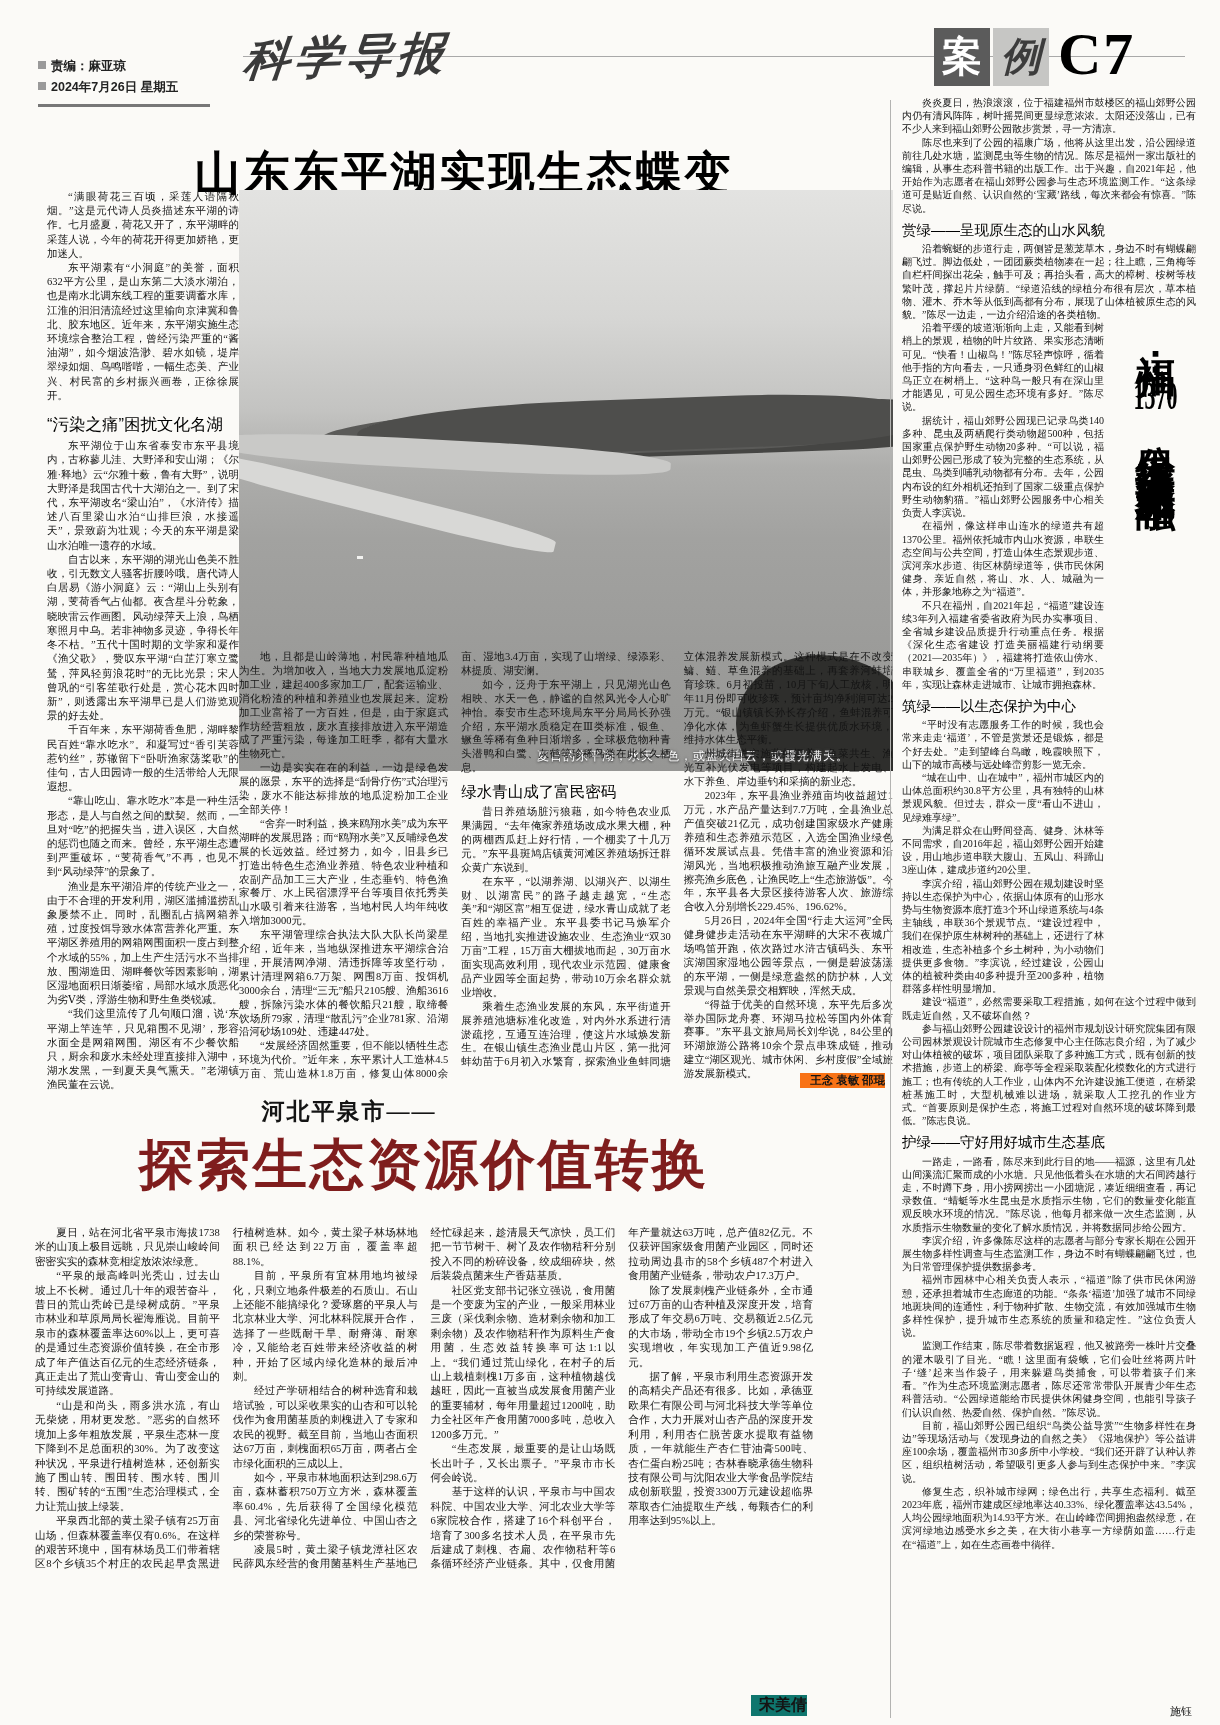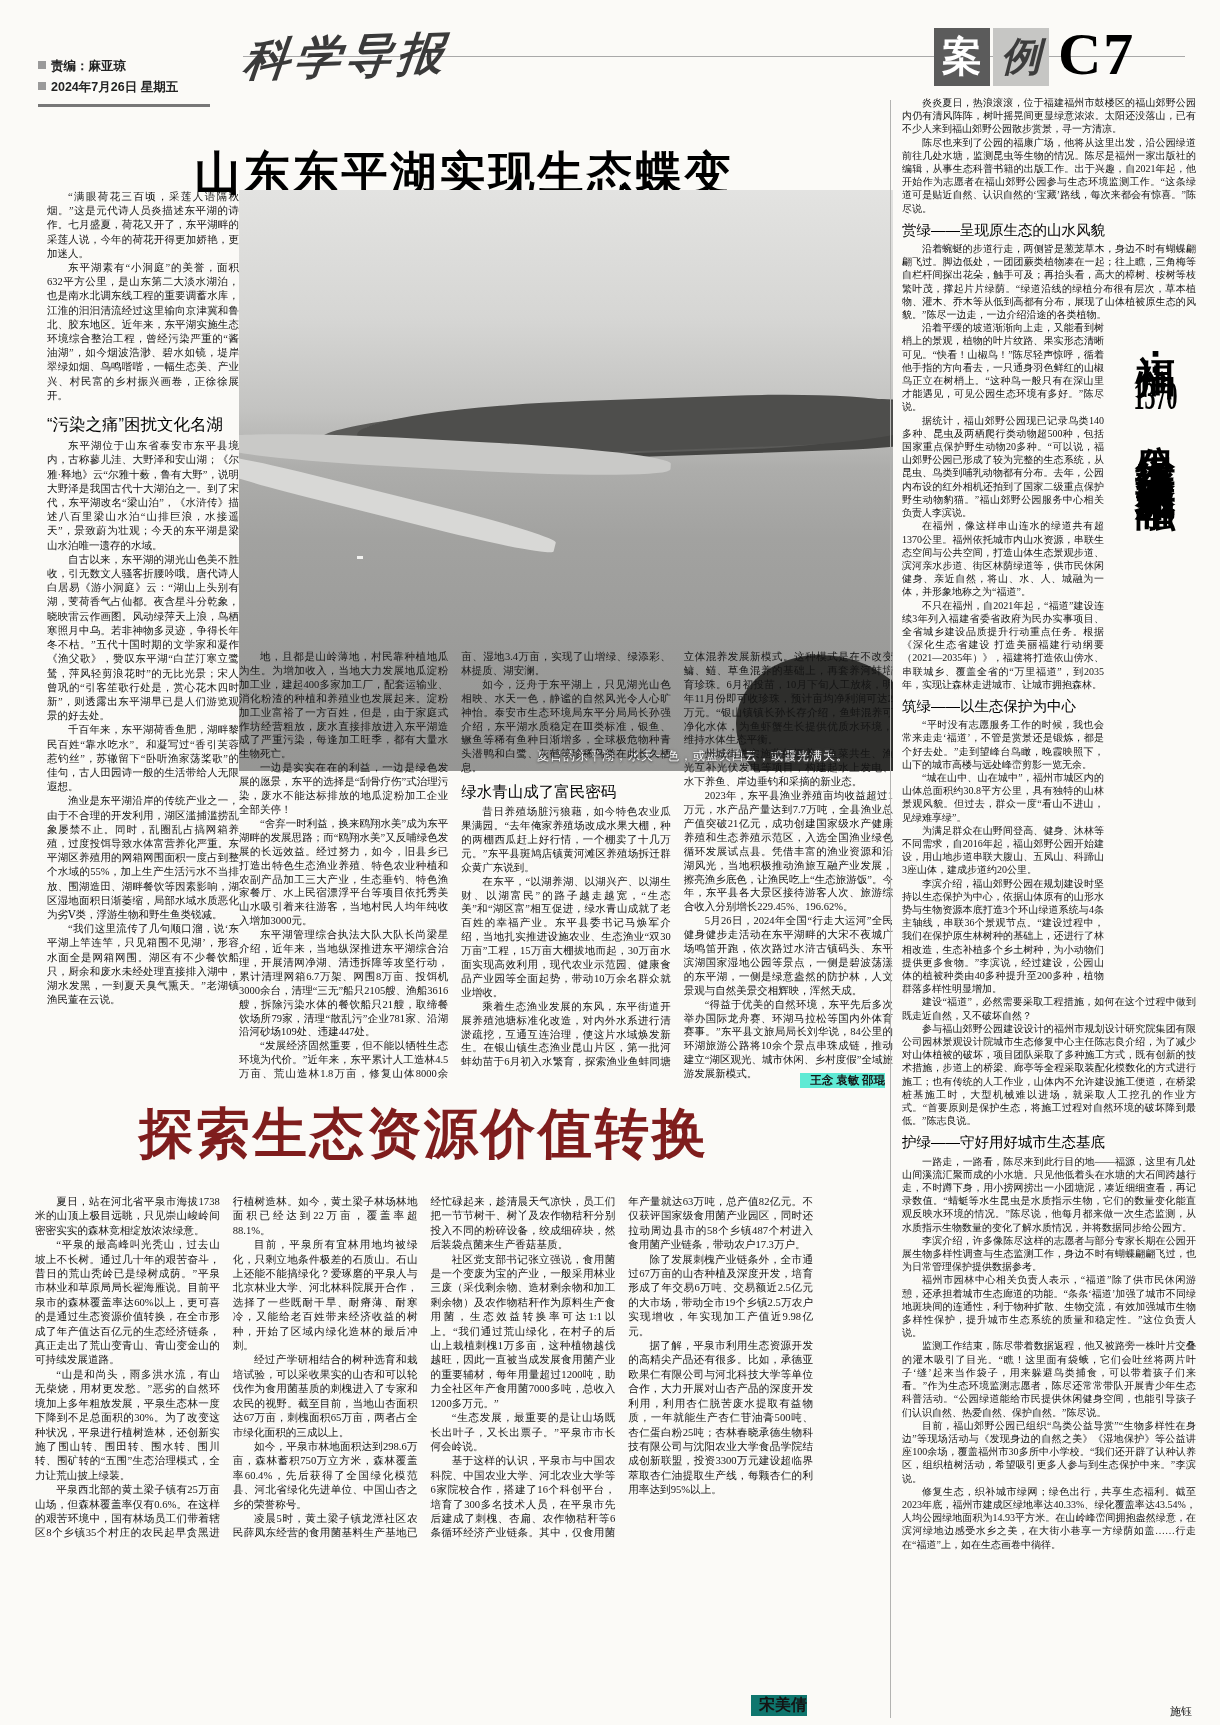--- a/index.html
+++ b/index.html
@@ -30,21 +30,21 @@
   .treeline{position:absolute;left:18%;top:36%;width:86%;height:9%;background:#4e4e4c;border-radius:50% 40% 30% 50%/60% 50% 40% 60%;
             box-shadow:-40px 4px 0 -2px #5a5a58,60px 6px 0 0 #454543;transform:rotate(-2deg);}
   .shore{position:absolute;left:-4%;top:43%;width:70%;height:5%;background:#c9c9c7;transform:rotate(3deg);border-radius:40%;}
   .road{position:absolute;left:-6%;top:52%;width:55%;height:4%;background:#d8d8d6;transform:rotate(14deg);border-radius:30%;}
   .foliage{position:absolute;right:-4%;bottom:-6%;width:28%;height:26%;background:#2e2e2c;border-radius:50% 60% 20% 60%;}
   .boat{position:absolute;left:18%;top:63%;width:6px;height:3px;background:#f2f2f0;}
   .caption{position:absolute;right:44px;bottom:6px;color:#fff;font-size:12px;letter-spacing:1px;
            text-shadow:0 0 3px #555,0 1px 2px #444;font-family:"Liberation Sans","DejaVu Sans",sans-serif;}
   .under{position:absolute;left:204px;top:460px;width:654px;height:440px;overflow:hidden;
          column-count:3;column-gap:13px;font-size:10.5px;line-height:13.9px;}
-  .main-byline{position:absolute;right:8px;bottom:2px;font-weight:bold;font-size:11.5px;background:#5eead4;padding-left:10px;}
+  .main-byline{position:absolute;right:8px;bottom:2px;font-weight:bold;font-size:11.5px;background:#f97316;padding-left:10px;}
   
   .para{margin:0;text-indent:2em;text-align:justify;}
   .subhead{margin:10px 0 6px;font-family:"Liberation Sans","DejaVu Sans",sans-serif;
            font-weight:normal;font-size:15.5px;color:#000;}
   .col1 .subhead{font-size:16.5px;margin:14px 0 8px;}
   
   .v-rule{position:absolute;left:890px;top:100px;width:1px;height:1618px;background:#b3b3b1;}
   .right-art{position:absolute;left:902px;top:96px;width:294px;height:1624px;overflow:hidden;
              font-size:10px;line-height:13.2px;}
   .right-art .subhead{font-size:14.5px;margin:9px 0 5px;}
@@ -80,20 +80,21 @@
 
   <h1 class="main-headline">山东东平湖实现生态蝶变</h1>
   <div class="main-row">
     <div class="col1">
         <p class="para">“满眼荷花三百顷，采莲人语隔秋烟。”这是元代诗人员炎描述东平湖的诗作。七月盛夏，荷花又开了，东平湖畔的采莲人说，今年的荷花开得更加娇艳，更加迷人。</p>
         <p class="para">东平湖素有“小洞庭”的美誉，面积632平方公里，是山东第二大淡水湖泊，也是南水北调东线工程的重要调蓄水库，江淮的汩汩清流经过这里输向京津冀和鲁北、胶东地区。近年来，东平湖实施生态环境综合整治工程，曾经污染严重的“酱油湖”，如今烟波浩渺、碧水如镜，堤岸翠绿如烟、鸟鸣喈喈，一幅生态美、产业兴、村民富的乡村振兴画卷，正徐徐展开。</p>
         <h3 class="subhead">“污染之痛”困扰文化名湖</h3>
         <p class="para">东平湖位于山东省泰安市东平县境内，古称蓼儿洼、大野泽和安山湖；《尔雅·释地》云“尔雅十薮，鲁有大野”，说明大野泽是我国古代十大湖泊之一。到了宋代，东平湖改名“梁山泊”，《水浒传》描述八百里梁山水泊“山排巨浪，水接遥天”，景致蔚为壮观；今天的东平湖是梁山水泊唯一遗存的水域。</p>
         <p class="para">自古以来，东平湖的湖光山色美不胜收，引无数文人骚客折腰吟哦。唐代诗人白居易《游小洞庭》云：“湖山上头别有湖，芰荷香气占仙都。夜含星斗分乾象，晓映雷云作画图。风动绿萍天上浪，鸟栖寒照月中乌。若非神物多灵迹，争得长年冬不枯。”五代十国时期的文学家和凝作《渔父歌》，赞叹东平湖“白芷汀寒立鹭鸶，萍风轻剪浪花时”的无比光景；宋人曾巩的“引客笙歌行处是，赏心花木四时新”，则透露出东平湖早已是人们游览观景的好去处。</p>
         <p class="para">千百年来，东平湖荷香鱼肥，湖畔黎民百姓“靠水吃水”。和凝写过“香引芙蓉惹钓丝”，苏辙留下“卧听渔家荡桨歌”的佳句，古人田园诗一般的生活带给人无限遐想。</p>
+        <p class="para">“靠山吃山、靠水吃水”本是一种生活形态，是人与自然之间的默契。然而，一旦对“吃”的把握失当，进入误区，大自然的惩罚也随之而来。曾经，东平湖生态遭到严重破坏，“芰荷香气”不再，也见不到“风动绿萍”的景象了。</p>
         <p class="para">渔业是东平湖沿岸的传统产业之一，由于不合理的开发利用，湖区滥捕滥捞乱象屡禁不止。同时，乱圈乱占搞网箱养殖，过度投饵导致水体富营养化严重。东平湖区养殖用的网箱网围面积一度占到整个水域的55%，加上生产生活污水不当排放、围湖造田、湖畔餐饮等因素影响，湖区湿地面积日渐萎缩，局部水域水质恶化为劣Ⅴ类，浮游生物和野生鱼类锐减。</p>
         <p class="para">“我们这里流传了几句顺口溜，说‘东平湖上竿连竿，只见箱围不见湖’，形容水面全是网箱网围。湖区有不少餐饮船只，厨余和废水未经处理直接排入湖中，湖水发黑，一到夏天臭气熏天。”老湖镇渔民董在云说。</p>
       </div>
     <div class="photo">
       <div class="treeline"></div>
       <div class="shore"></div>
       <div class="road"></div>
       <div class="foliage"></div>
       <div class="boat"></div>
       <div class="caption">夏日的东平湖，水天一色，或蓝天白云，或霞光满天。</div>
@@ -144,20 +145,21 @@
         <p class="para">李滨介绍，许多像陈尽这样的志愿者与部分专家长期在公园开展生物多样性调查与生态监测工作，身边不时有蝴蝶翩翩飞过，也为日常管理保护提供数据参考。</p>
         <p class="para">福州市园林中心相关负责人表示，“福道”除了供市民休闲游憩，还承担着城市生态廊道的功能。“条条‘福道’加强了城市不同绿地斑块间的连通性，利于物种扩散、生物交流，有效加强城市生物多样性保护，提升城市生态系统的质量和稳定性。”这位负责人说。</p>
         <p class="para">监测工作结束，陈尽带着数据返程，他又被路旁一株叶片交叠的灌木吸引了目光。“瞧！这里面有袋蛾，它们会吐丝将两片叶子‘缝’起来当作袋子，用来躲避鸟类捕食，可以带着孩子们来看。”作为生态环境监测志愿者，陈尽还常常带队开展青少年生态科普活动。“公园绿道能给市民提供休闲健身空间，也能引导孩子们认识自然、热爱自然、保护自然。”陈尽说。</p>
         <p class="para">目前，福山郊野公园已组织“鸟类公益导赏”“生物多样性在身边”等现场活动与《发现身边的自然之美》《湿地保护》等公益讲座100余场，覆盖福州市30多所中小学校。“我们还开辟了认种认养区，组织植树活动，希望吸引更多人参与到生态保护中来。”李滨说。</p>
         <p class="para">修复生态，织补城市绿网；绿色出行，共享生态福利。截至2023年底，福州市建成区绿地率达40.33%、绿化覆盖率达43.54%，人均公园绿地面积为14.93平方米。在山岭峰峦间拥抱盎然绿意，在滨河绿地边感受水乡之美，在大街小巷享一方绿荫如盖……行走在“福道”上，如在生态画卷中徜徉。</p>
       </div>
     <div class="right-byline">施钰</div>
   </div>
 
   <div class="bottom-art">
+    <div class="kicker">河北平泉市——</div>
     <div class="bot-headline">探索生态资源价值转换</div>
     <div class="bot-cols">
         <p class="para">夏日，站在河北省平泉市海拔1738米的山顶上极目远眺，只见崇山峻岭间密密实实的森林竞相绽放浓浓绿意。</p>
         <p class="para">“平泉的最高峰叫光秃山，过去山坡上不长树。通过几十年的艰苦奋斗，昔日的荒山秃岭已是绿树成荫。”平泉市林业和草原局局长翟海雁说。目前平泉市的森林覆盖率达60%以上，更可喜的是通过生态资源价值转换，在全市形成了年产值达百亿元的生态经济链条，真正走出了荒山变青山、青山变金山的可持续发展道路。</p>
         <p class="para">“山是和尚头，雨多洪水流，有山无柴烧，用材更发愁。”恶劣的自然环境加上多年粗放发展，平泉生态林一度下降到不足总面积的30%。为了改变这种状况，平泉进行植树造林，还创新实施了围山转、围田转、围水转、围川转、围矿转的“五围”生态治理模式，全力让荒山披上绿装。</p>
         <p class="para">平泉西北部的黄土梁子镇有25万亩山场，但森林覆盖率仅有0.6%。在这样的艰苦环境中，国有林场员工们带着辖区8个乡镇35个村庄的农民起早贪黑进行植树造林。如今，黄土梁子林场林地面积已经达到22万亩，覆盖率超88.1%。</p>
         <p class="para">目前，平泉所有宜林用地均被绿化，只剩立地条件极差的石质山。石山上还能不能搞绿化？爱琢磨的平泉人与北京林业大学、河北林科院展开合作，选择了一些既耐干旱、耐瘠薄、耐寒冷，又能给老百姓带来经济收益的树种，开始了区域内绿化造林的最后冲刺。</p>
         <p class="para">经过产学研相结合的树种选育和栽培试验，可以采收果实的山杏和可以轮伐作为食用菌基质的刺槐进入了专家和农民的视野。截至目前，当地山杏面积达67万亩，刺槐面积65万亩，两者占全市绿化面积的三成以上。</p>
         <p class="para">如今，平泉市林地面积达到298.6万亩，森林蓄积750万立方米，森林覆盖率60.4%，先后获得了全国绿化模范县、河北省绿化先进单位、中国山杏之乡的荣誉称号。</p>
         <p class="para">凌晨5时，黄土梁子镇龙潭社区农民薛凤东经营的食用菌基料生产基地已经忙碌起来，趁清晨天气凉快，员工们把一节节树干、树丫及农作物秸秆分别投入不同的粉碎设备，绞成细碎块，然后装袋点菌来生产香菇基质。</p>

